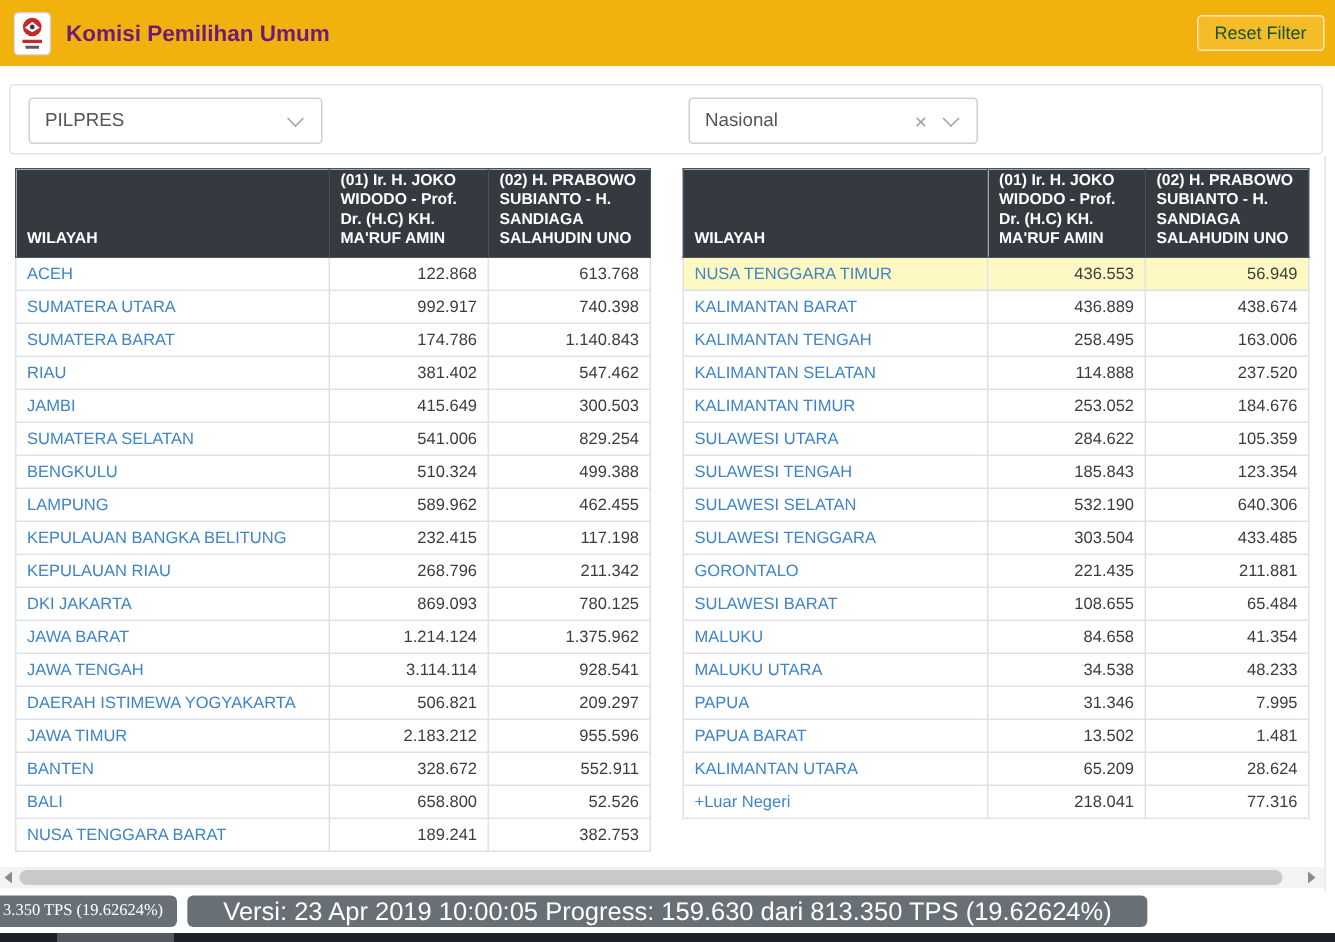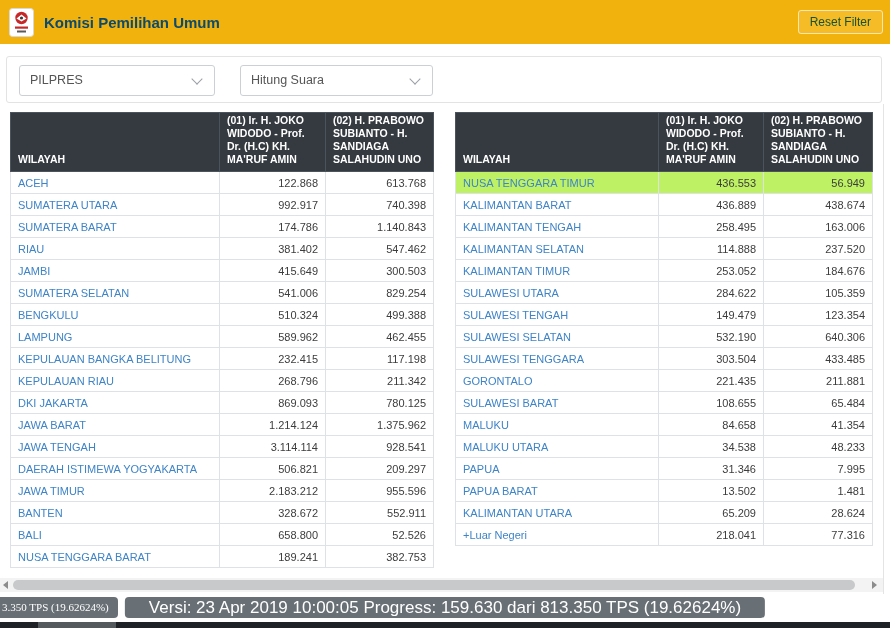--- a/index.html
+++ b/index.html
@@ -4,21 +4,21 @@
 <style>
   html,body{margin:0;padding:0;}
   body{
     width:890px;height:628px;position:relative;overflow:hidden;
     background:#ffffff;font-family:"Liberation Sans",sans-serif;
     -webkit-font-smoothing:antialiased;
   }
   
   .topbar{position:absolute;left:0;top:0;width:890px;height:44px;background:#F2B20D;display:flex;align-items:center;}
   .logo{margin-left:9px;width:25px;height:29px;flex:0 0 auto;}
-  .app-title{margin-left:10px;font-weight:bold;font-size:15px;color:#0c4a6e;}
+  .app-title{margin-left:10px;font-weight:bold;font-size:15px;color:#701a75;}
   .reset-btn{position:absolute;right:7px;top:10px;height:24px;padding:0 11px;background:#F6BC28;
     border:1px solid #F8E7B4;border-radius:3px;color:#14532d;font-size:12px;line-height:22px;cursor:pointer;}
   
   .filter-card{position:absolute;left:6px;top:56px;width:876px;height:47px;background:#fff;
     border:1px solid #E3E3E3;border-radius:3px;box-sizing:border-box;}
   .select{position:absolute;top:8px;height:31px;border:1px solid #CCD0D4;border-radius:3px;background:#fff;
     font-size:12.5px;color:#555;box-sizing:border-box;cursor:pointer;}
   .select .val{position:absolute;left:10px;top:7px;}
   .sel-1{left:12px;width:196px;}
   .sel-2{left:233px;width:193px;}
@@ -29,21 +29,21 @@
   
   table.tbl{position:absolute;top:112px;border-collapse:collapse;table-layout:fixed;font-size:11px;background:#fff;}
   .tbl-left{left:10px;width:423px;}
   .tbl-right{left:455px;width:417px;}
   .tbl th{background:#343A40;color:#fff;height:58px;padding:0;position:relative;overflow:hidden;
     border:1px solid #4B545C;font-size:10.5px;text-align:left;}
   .th-inner{position:absolute;left:7px;right:4px;bottom:5px;line-height:13px;font-weight:bold;letter-spacing:0;}
   .tbl td{border:1px solid #DEE2E6;height:21px;padding:0 7px;color:#3C3C3C;white-space:nowrap;overflow:hidden;}
   .tbl td.num{text-align:right;}
   a.region{color:#3E84C7;text-decoration:none;cursor:pointer;}
-  tr.hl td{background:#bef264;}
+  tr.hl td{background:#fef9c3;}
   
   .hscroll{position:absolute;left:0;top:578px;width:883px;height:14px;background:#F3F3F3;}
   .hthumb{position:absolute;left:13px;top:2px;width:842px;height:10px;background:#C7C9CB;border-radius:5px;cursor:pointer;}
   .harrow{position:absolute;top:3px;width:0;height:0;cursor:pointer;}
   .harrow.left{left:3px;border-top:4px solid transparent;border-bottom:4px solid transparent;border-right:5px solid #8C8C8C;}
   .harrow.right{right:6px;border-top:4px solid transparent;border-bottom:4px solid transparent;border-left:5px solid #8C8C8C;}
   .v-line{position:absolute;left:883px;top:104px;width:1px;height:490px;background:#E4E4E4;}
   
   .badge-left{position:absolute;left:0;top:597px;height:21px;background:#687076;color:#fff;font-size:11px;
     line-height:21px;padding:0 9px 0 2px;border-radius:0 4px 4px 0;white-space:nowrap;font-family:Liberation Serif, serif;}
@@ -67,22 +67,23 @@
   </svg>
   <div class="app-title">Komisi Pemilihan Umum</div>
   <button class="reset-btn">Reset Filter</button>
 </div>
 
 <div class="filter-card">
   <div class="select sel-1">
     <span class="val">PILPRES</span>
     <span class="chevron"></span>
   </div>
-  <div class="select sel-2">
-    <span class="val">Hitung Suara</span>
+  <div class="select sel-3">
+    <span class="val">Nasional</span>
+    <span class="clear-x">×</span>
     <span class="chevron"></span>
   </div>
 </div>
 
 <table class="tbl tbl-left">
   <colgroup>
       <col style="width:209px">
       <col style="width:106px">
       <col style="width:108px">
     </colgroup>
@@ -238,21 +239,21 @@
         <td class="num">253.052</td>
         <td class="num">184.676</td>
       </tr>
       <tr>
         <td><a class="region">SULAWESI UTARA</a></td>
         <td class="num">284.622</td>
         <td class="num">105.359</td>
       </tr>
       <tr>
         <td><a class="region">SULAWESI TENGAH</a></td>
-        <td class="num">149.479</td>
+        <td class="num">185.843</td>
         <td class="num">123.354</td>
       </tr>
       <tr>
         <td><a class="region">SULAWESI SELATAN</a></td>
         <td class="num">532.190</td>
         <td class="num">640.306</td>
       </tr>
       <tr>
         <td><a class="region">SULAWESI TENGGARA</a></td>
         <td class="num">303.504</td>

